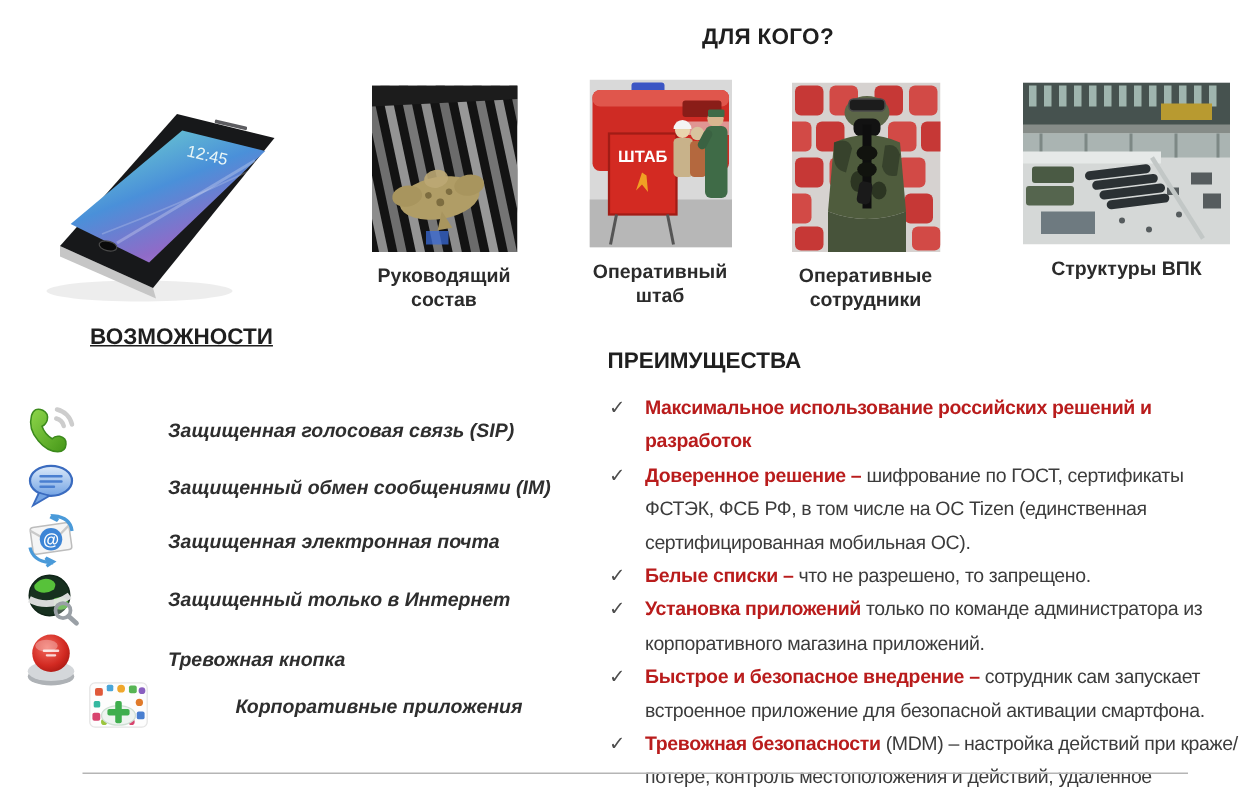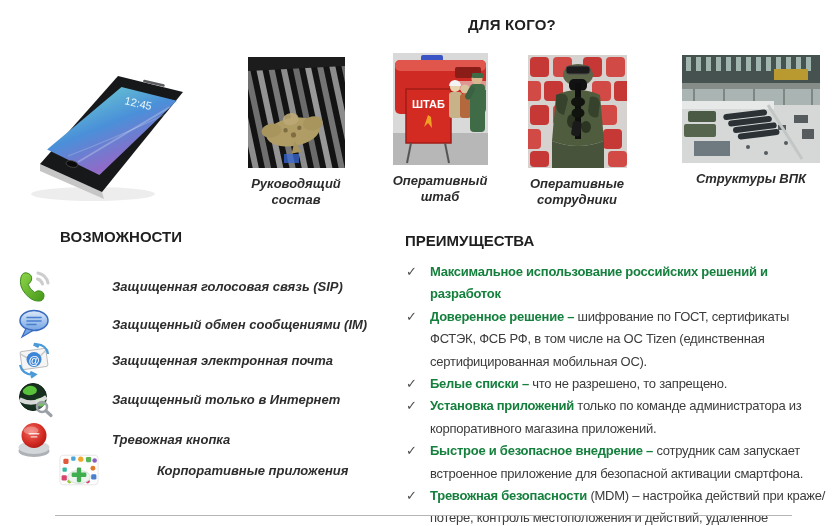--- a/index.html
+++ b/index.html
@@ -1,41 +1,41 @@
 <!DOCTYPE html>
 <html><head>
 <meta charset="utf-8">
 <style>
   html,body{margin:0;padding:0;background:#fff;}
   #slide{position:relative;width:840px;height:526px;background:#fff;overflow:hidden;
          font-family:"Liberation Sans",sans-serif;color:#333;}
   .slide-title{position:absolute;left:392px;top:16px;width:240px;text-align:center;
          font-size:15px;font-weight:bold;color:#1f1f1f;letter-spacing:.2px;}
   .sec-header{position:absolute;font-size:15px;font-weight:bold;color:#1f1f1f;}
-  #cap-header{left:60px;top:228px;}
+  #cap-header{left:60px;top:216px;text-decoration:underline;}
   #adv-header{left:405px;top:232px;width:430px;text-align:left;}
 
   
   .fig{position:absolute;text-align:center;}
   .fig .photo{display:block;margin:0 auto;}
-  .fig figcaption{margin-top:8px;font-size:13px;font-weight:bold;font-style:italic;
+  .fig figcaption{margin-top:8px;font-size:13px;font-weight:bold;
          color:#2b2b2b;line-height:16px;white-space:pre-line;}
   figure{margin:0;}
 
   
   .cap-row{position:absolute;left:14px;display:flex;align-items:center;gap:22px;}
   .cap-icon{width:40px;height:40px;flex:0 0 40px;display:flex;align-items:center;justify-content:center;}
   .cap-label{margin-left:36px;font-size:13px;font-weight:bold;font-style:italic;color:#2e2e2e;white-space:nowrap;}
 
   
   #adv-list{position:absolute;left:430px;top:261px;width:408px;margin:0;padding:0;list-style:none;
         font-size:13px;line-height:22.4px;color:#3c3c3c;letter-spacing:-0.25px;}
   #adv-list li{position:relative;margin:0;}
   #adv-list .check{position:absolute;left:-24px;top:0;color:#4d4d4d;font-size:13px;}
-  #adv-list b{color:#15803d;}
+  #adv-list b{color:#b91c1c;}
 
   .footer-line{position:absolute;left:55px;top:515px;width:737px;height:1px;background:#b5b5b5;}
   svg{display:block;}
 </style>
 </head>
 <body>
 
 <div id="slide">
 
   <div class="slide-title">ДЛЯ КОГО?</div>

